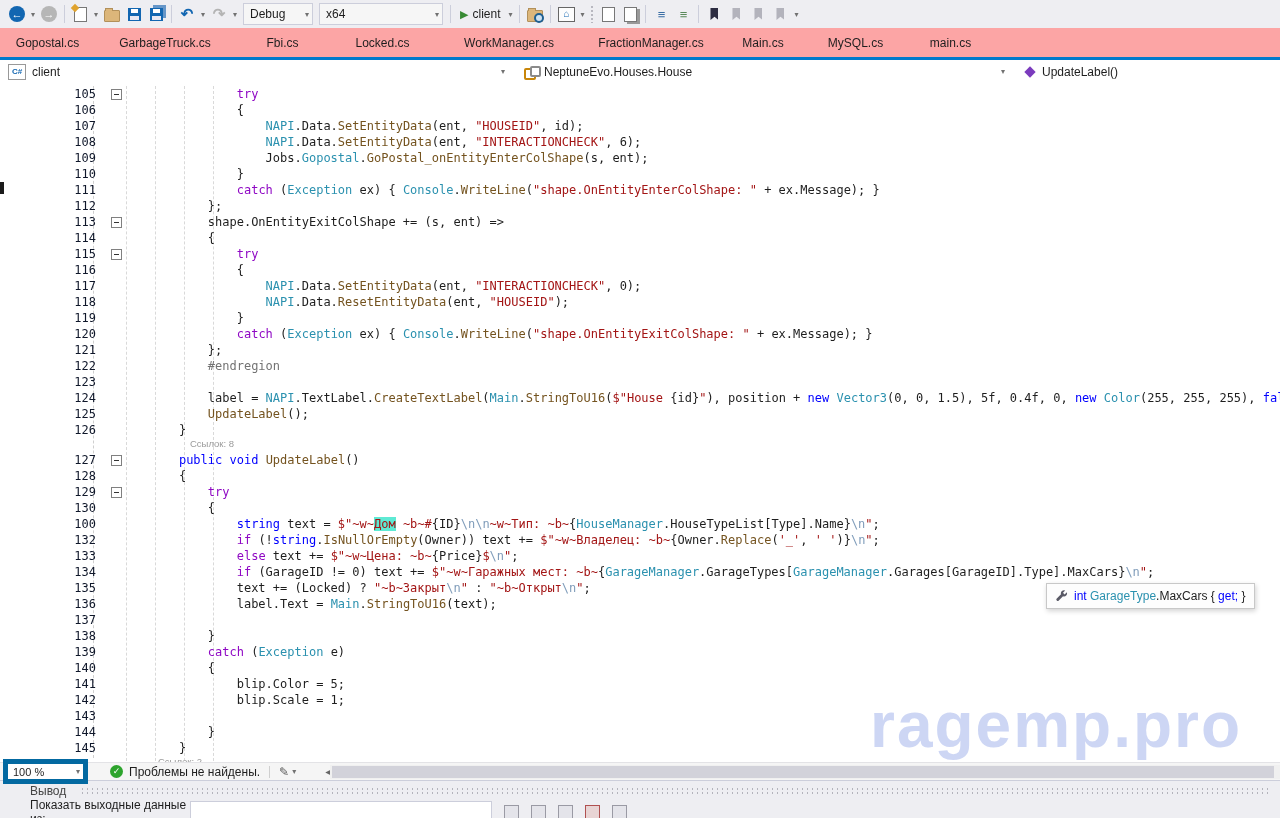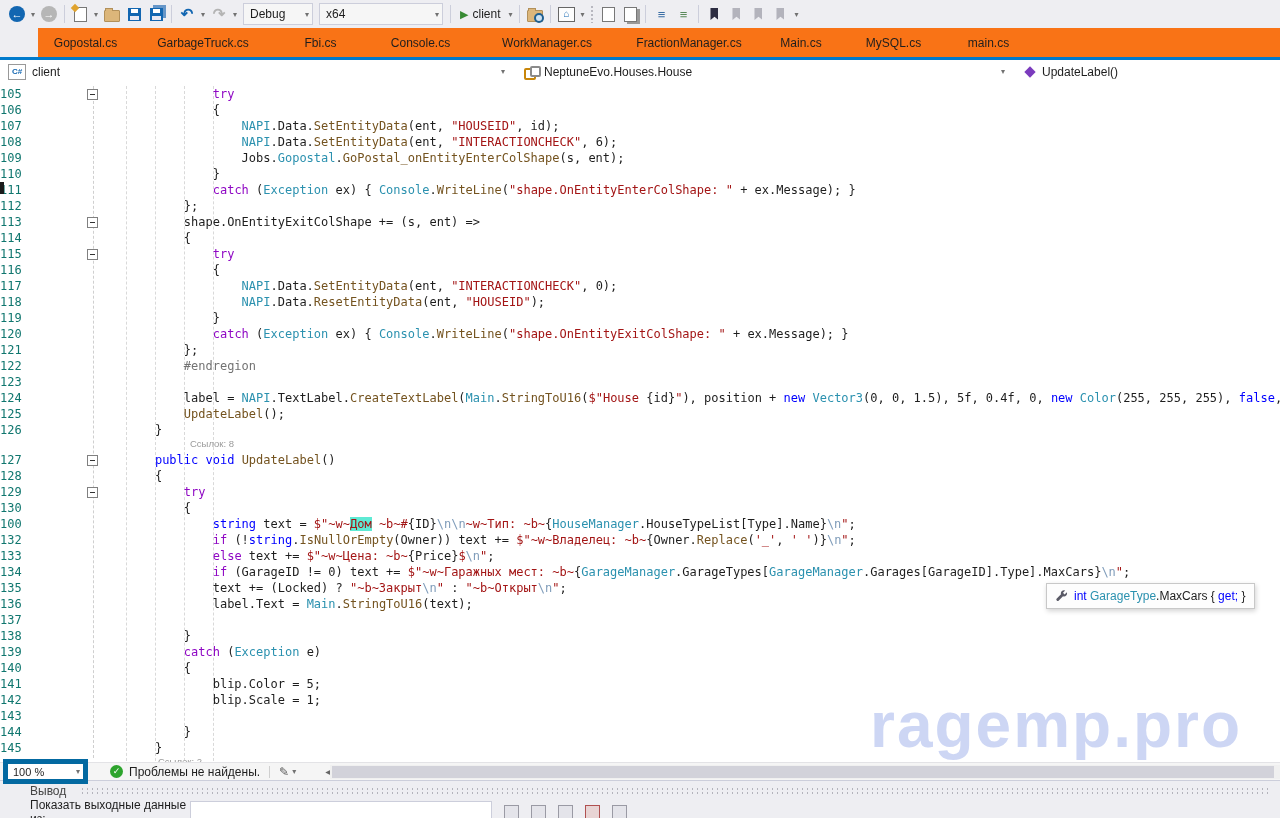--- a/index.html
+++ b/index.html
@@ -29,21 +29,21 @@
   .combo{height:20px;background:#f6f6f6;border:1px solid #cccedb;display:inline-flex;align-items:center;font-size:12px;color:#1e1e1e;padding-left:6px;margin:0 3px;flex:none;}
   .combo .dd{margin-left:auto;}
   .runplay{color:#388a34;font-size:11px;margin-right:4px;}
   .runlabel{font-size:12px;color:#1e1e1e;}
   .boxicon{width:15px;height:13px;border:1px solid #666;background:#fdfdfd;font-size:10px;line-height:12px;text-align:center;color:#1266b1;}
   .linesicon{font-size:13px;color:#3a6ea5;}
   .bookmark{width:8px;height:12px;background:#2d2d42;clip-path:polygon(0 0,100% 0,100% 100%,50% 72%,0 100%);}
   .ghost{opacity:.3;}
 
   
-  #tabbar{height:29px;display:flex;align-items:stretch;background:#f97316;position:relative;margin-left:38px;}
+  #tabbar{height:29px;display:flex;align-items:stretch;background:#fca5a5;position:relative;}
   #tab-underline{height:3px;background:#007acc;}
   .tab{display:flex;align-items:center;justify-content:center;font-size:12px;color:#1e1e1e;flex:none;box-sizing:border-box;}
   .tab.active{background:#007acc;color:#fff;justify-content:flex-start;padding-left:10px;}
   .tab.active .pin{margin-left:9px;width:7px;height:9px;border:1px solid #fff;border-radius:1px;position:relative;flex:none;}
   .tab.active .pin::after{content:"";position:absolute;left:2px;top:8px;width:1px;height:3px;background:#fff;}
   .tab.active .closex{margin-left:9px;font-size:11px;color:#fff;}
 
   
   #navbar{height:23px;background:#fff;border-bottom:1px solid #e0e0e4;display:flex;align-items:stretch;}
   .navsec{display:flex;align-items:center;font-size:12px;color:#1e1e1e;position:relative;box-sizing:border-box;}
@@ -54,21 +54,21 @@
   .classicon::before{content:"";position:absolute;left:0;top:2px;width:8px;height:8px;border:2px solid #c8860a;border-radius:2px;}
   .classicon::after{content:"";position:absolute;left:6px;top:0px;width:7px;height:7px;border:2px solid #8a8a8a;border-radius:2px;background:#fff;}
   .methodicon{width:8px;height:8px;background:#7b3bbd;transform:rotate(45deg);margin:0 8px 0 10px;}
 
   
   #editor{position:absolute;left:0;top:83px;width:1280px;height:679px;background:#fff;overflow:hidden;}
   .guide{position:absolute;top:3px;height:690px;border-left:1px dashed #d9d9d9;z-index:0;}
   #margin-dash{position:absolute;left:93px;top:3px;height:672px;border-left:1px dashed #cfcfcf;z-index:0;}
   #code-lines{position:absolute;left:0;top:3px;z-index:1;}
   .crow{display:flex;height:16px;align-items:center;}
-  .ln{width:72px;text-align:left;flex:none;color:#0f766e;font:12px "DejaVu Sans Mono",monospace;}
+  .ln{width:72px;text-align:right;flex:none;color:#0f172a;font:12px "DejaVu Sans Mono",monospace;margin-left:24px;}
   .foldcol{width:54px;flex:none;display:flex;align-items:center;}
   .foldbox{width:9px;height:9px;border:1px solid #808080;background:#fff;margin-left:15px;position:relative;}
   .foldbox::after{content:"";position:absolute;left:2px;top:4px;width:5px;height:1px;background:#333;}
   .ct{margin:0;font:12px/16px "DejaVu Sans Mono",monospace;white-space:pre;color:#1e1e1e;}
   .clens{height:14px;font:9.5px "Liberation Sans",sans-serif;color:#9a9a9a;box-sizing:border-box;}
   .tk-pl{color:#1e1e1e}.tk-kw{color:#0000ff}.tk-ctl{color:#8f08c4}.tk-ty{color:#2b91af}
   .tk-str{color:#a31515}.tk-esc{color:#7f9cba}.tk-mth{color:#74531f}.tk-pp{color:#737373}
   .tk-sel{color:#a31515;background:#5eead4}
   #edge-mark{position:absolute;left:0;top:99px;width:4px;height:12px;background:#1b1b1b;z-index:2;}
 
@@ -195,21 +195,21 @@
       <div class="tab" style="width: 95px;">
         <span>Gopostal.cs</span>
       </div>
       <div class="tab" style="width: 140px;">
         <span>GarbageTruck.cs</span>
       </div>
       <div class="tab" style="width: 95px;">
         <span>Fbi.cs</span>
       </div>
       <div class="tab" style="width: 105px;">
-        <span>Console.cs</span>
+        <span>Locked.cs</span>
       </div>
       <div class="tab" style="width: 148px;">
         <span>WorkManager.cs</span>
       </div>
       <div class="tab" style="width: 136px;">
         <span>FractionManager.cs</span>
       </div>
       <div class="tab" style="width: 88px;">
         <span>Main.cs</span>
       </div>

